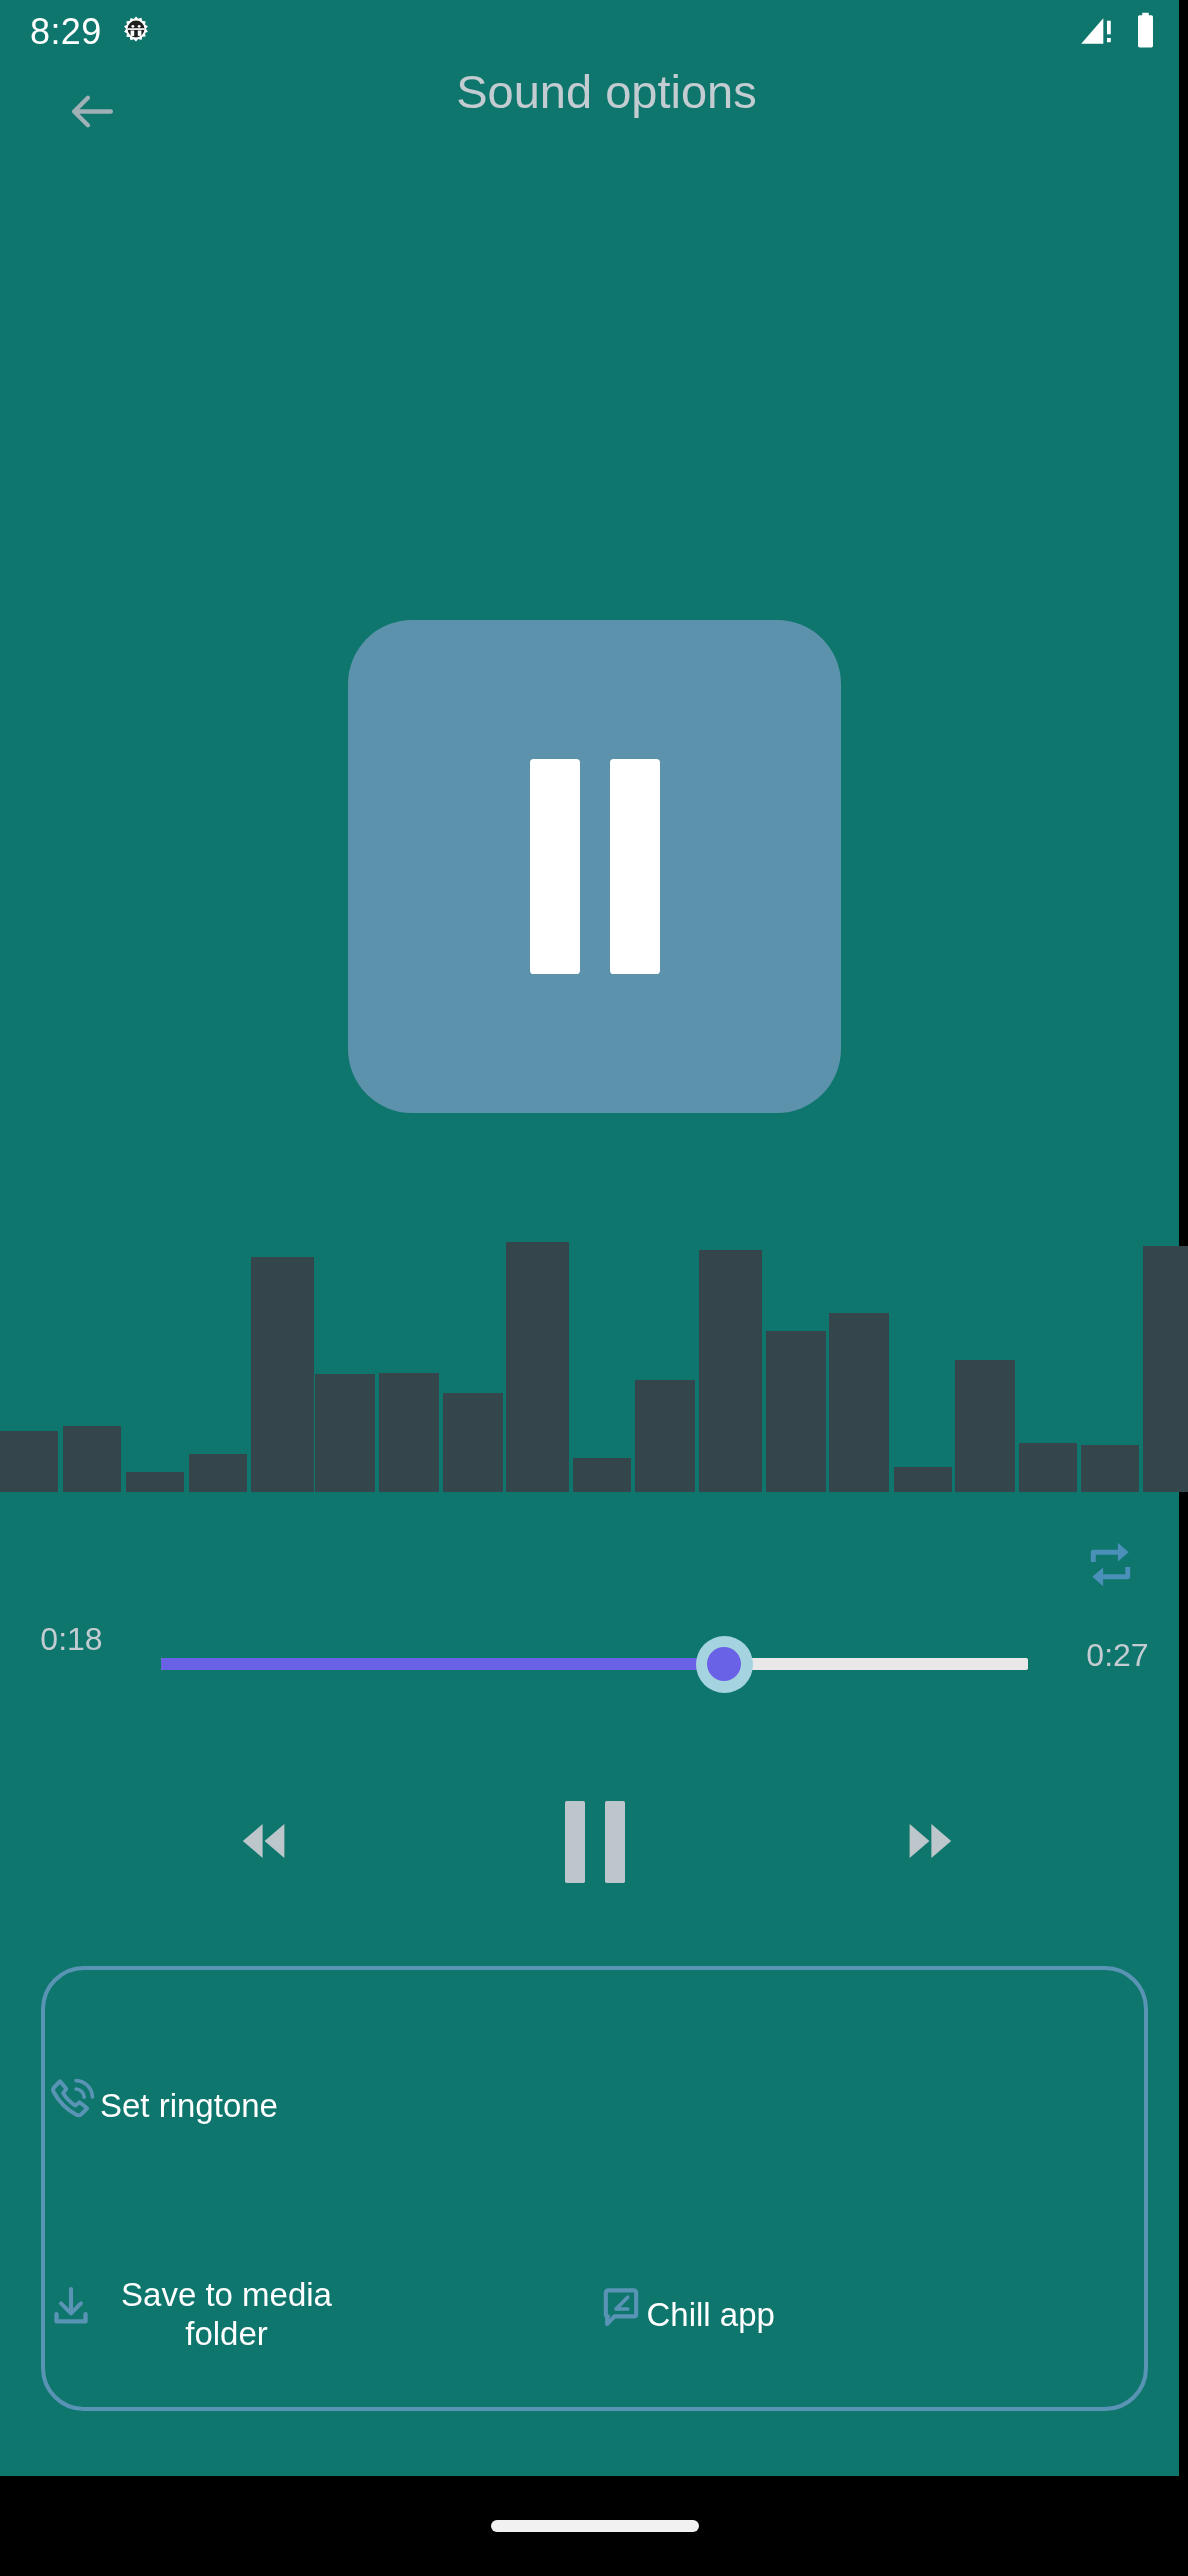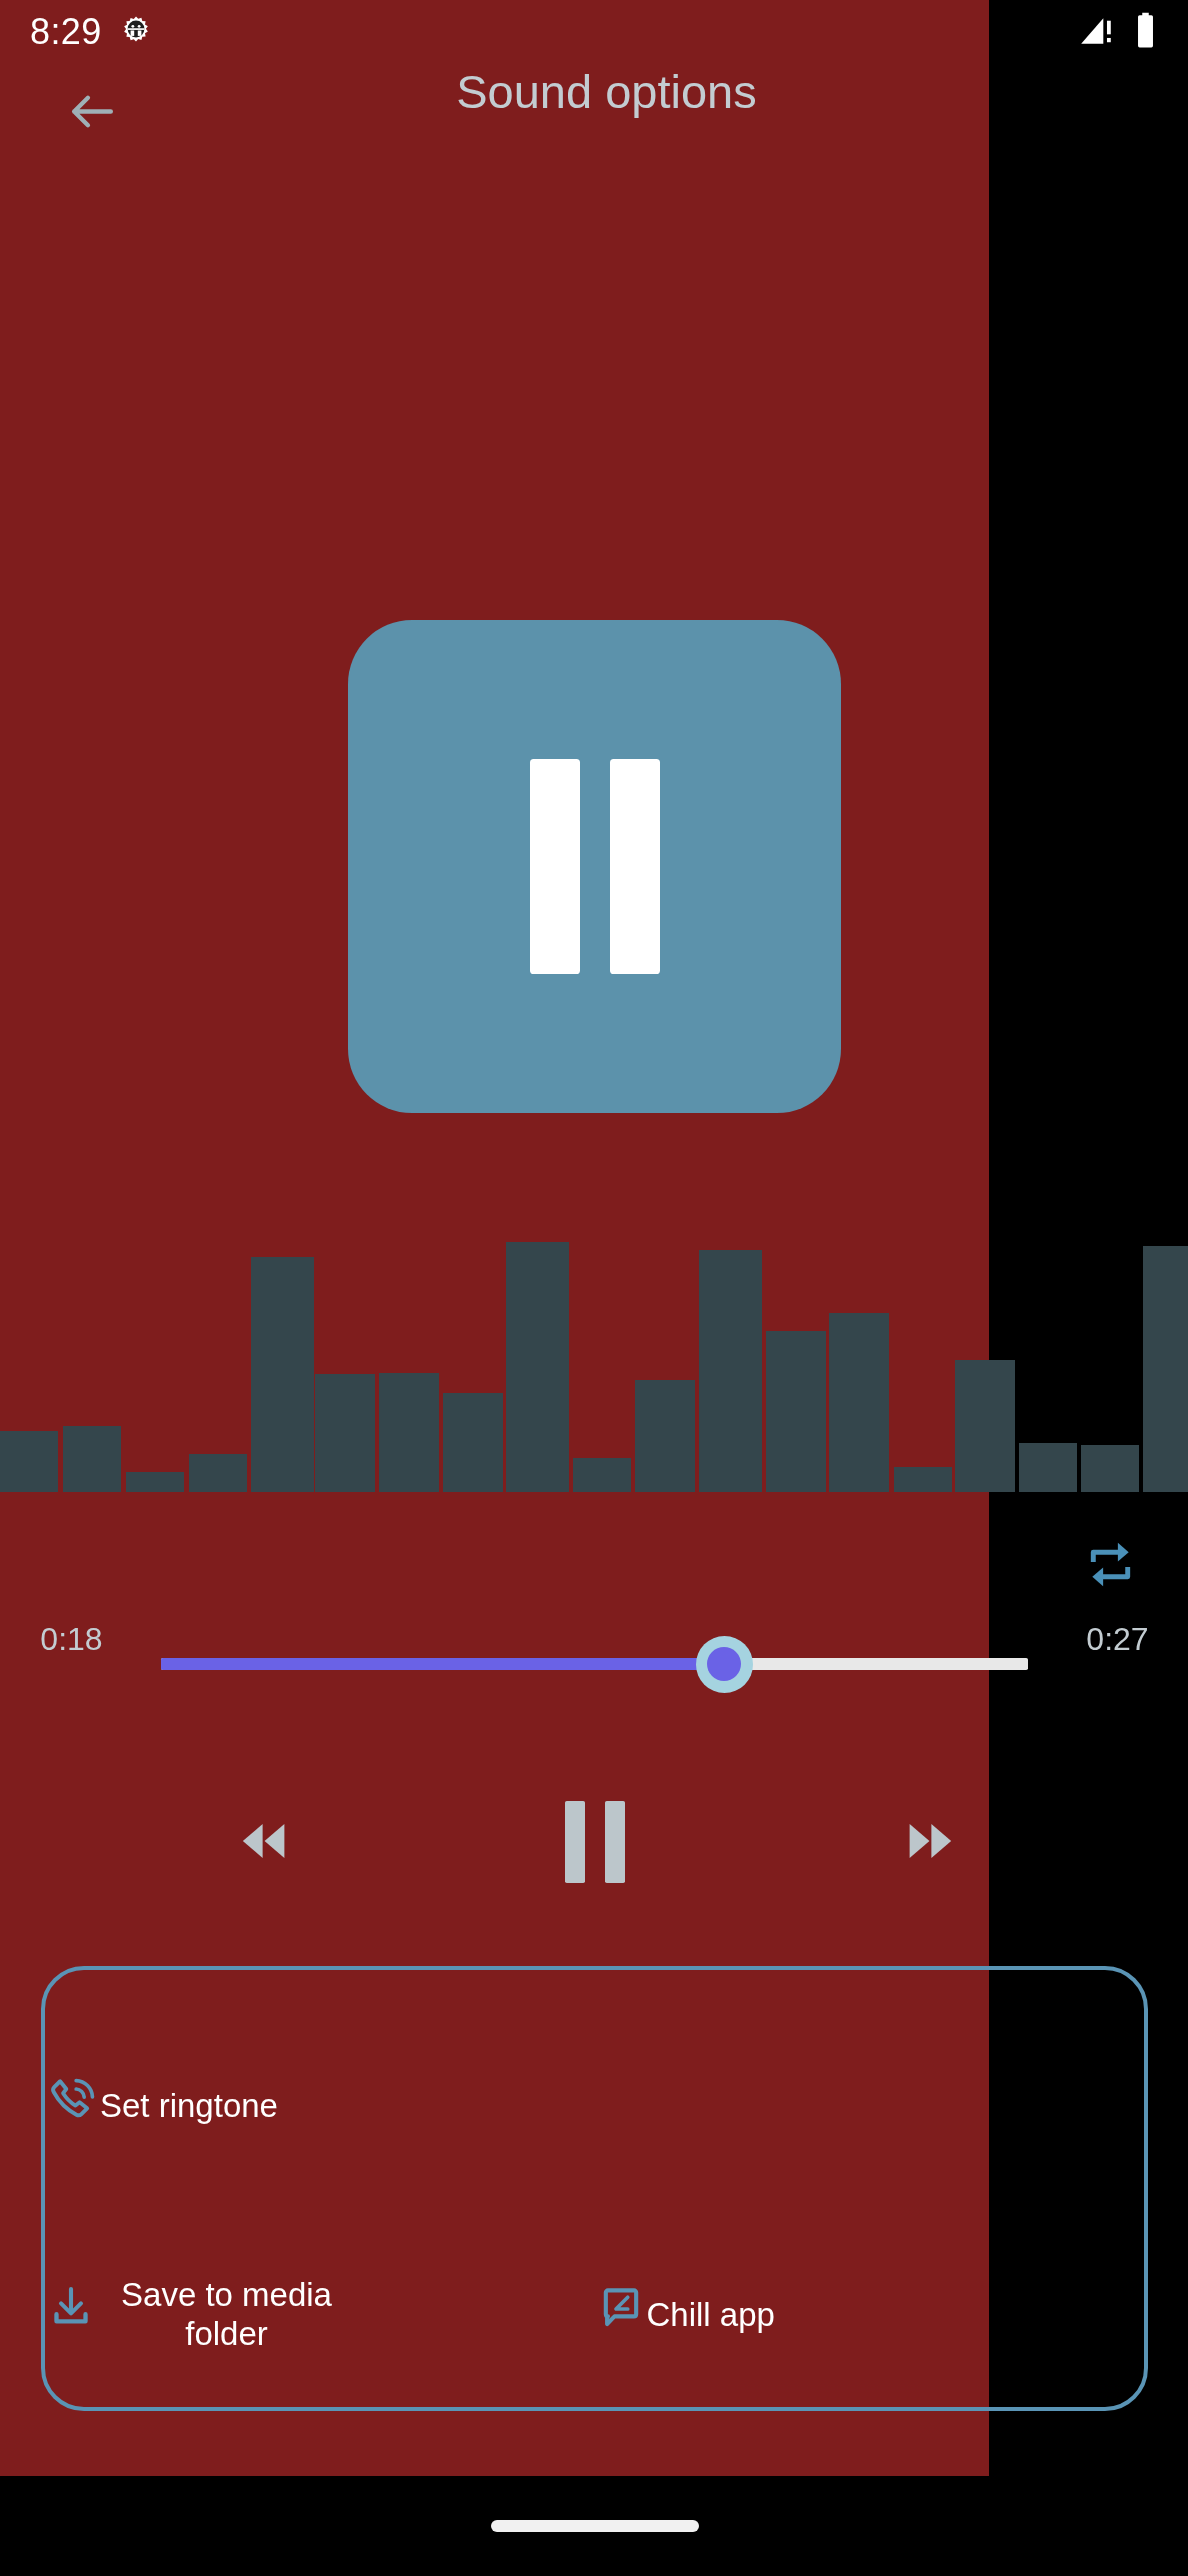--- a/index.html
+++ b/index.html
@@ -4,22 +4,22 @@
 <style>
   * { margin:0; padding:0; box-sizing:border-box; }
   html,body {
     width:1189px; height:2576px;
     background:#000;
     font-family:"Liberation Sans", sans-serif;
     overflow:hidden;
   }
   #screen {
     position:relative;
-    width:989px; height:2576px;
-    background:#7f1d1d;
+    width:1179px; height:2576px;
+    background:#0f766e;
   }
 
   
   #status-bar {
     position:absolute; top:0; left:0;
     width:1189px; height:64px;
     display:flex; align-items:center;
     padding:0 30px;
     color:#fff;
   }
@@ -132,21 +132,21 @@
     display:flex; align-items:center; justify-content:center;
     transform:translateX(-29px);
     cursor:pointer;
   }
   #seek-thumb-inner {
     width:34px; height:34px; border-radius:50%;
     background:#6a62e6;
   }
   #time-total {
     width:143px; text-align:center;
-    font-size:32px; color:#c3ccd1;
+    font-size:32px; color:#c3ccd1;margin-top:16px;
   }
 
   
   #transport {
     position:absolute;
     left:0; top:1784px;
     width:1189px; height:116px;
     display:flex; align-items:center;
   }
   .transport-btn {

